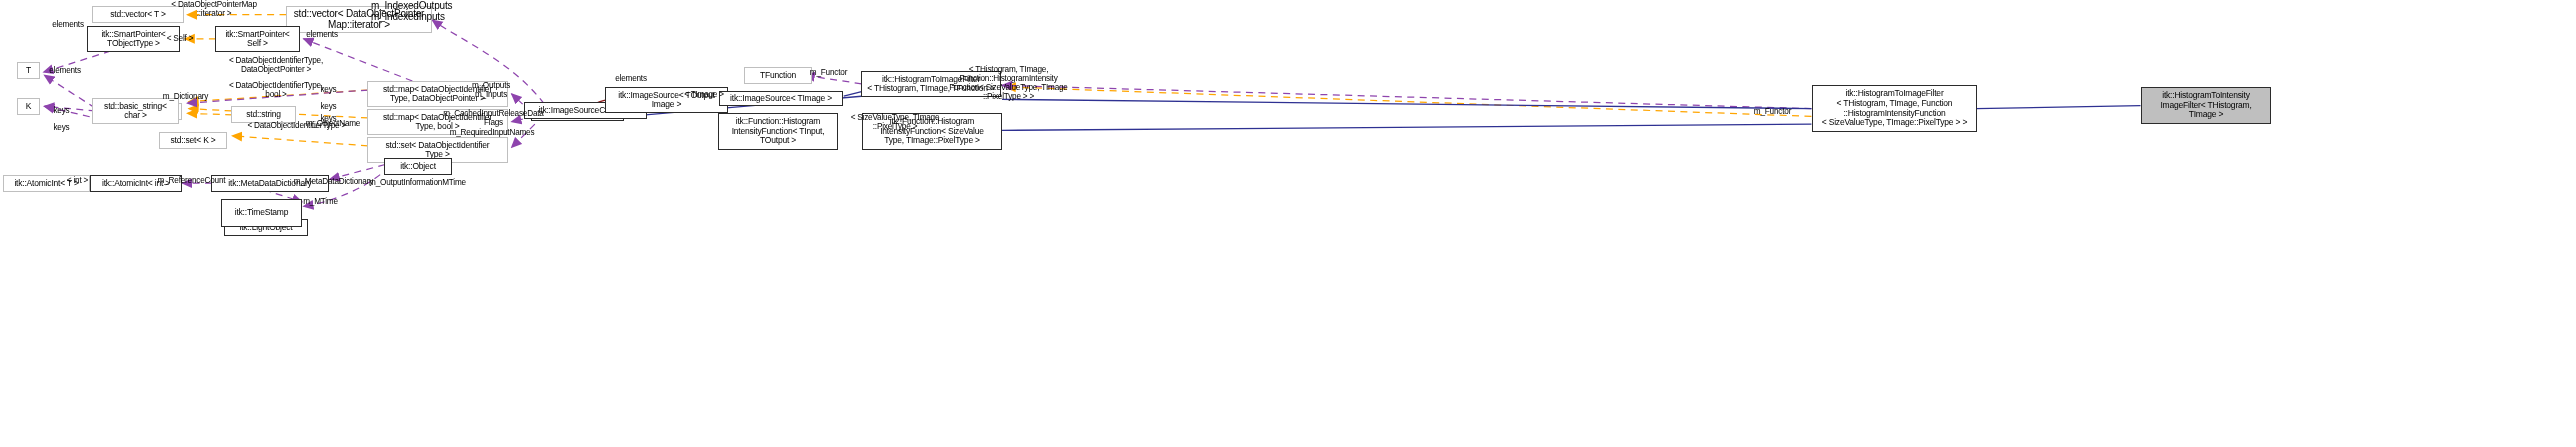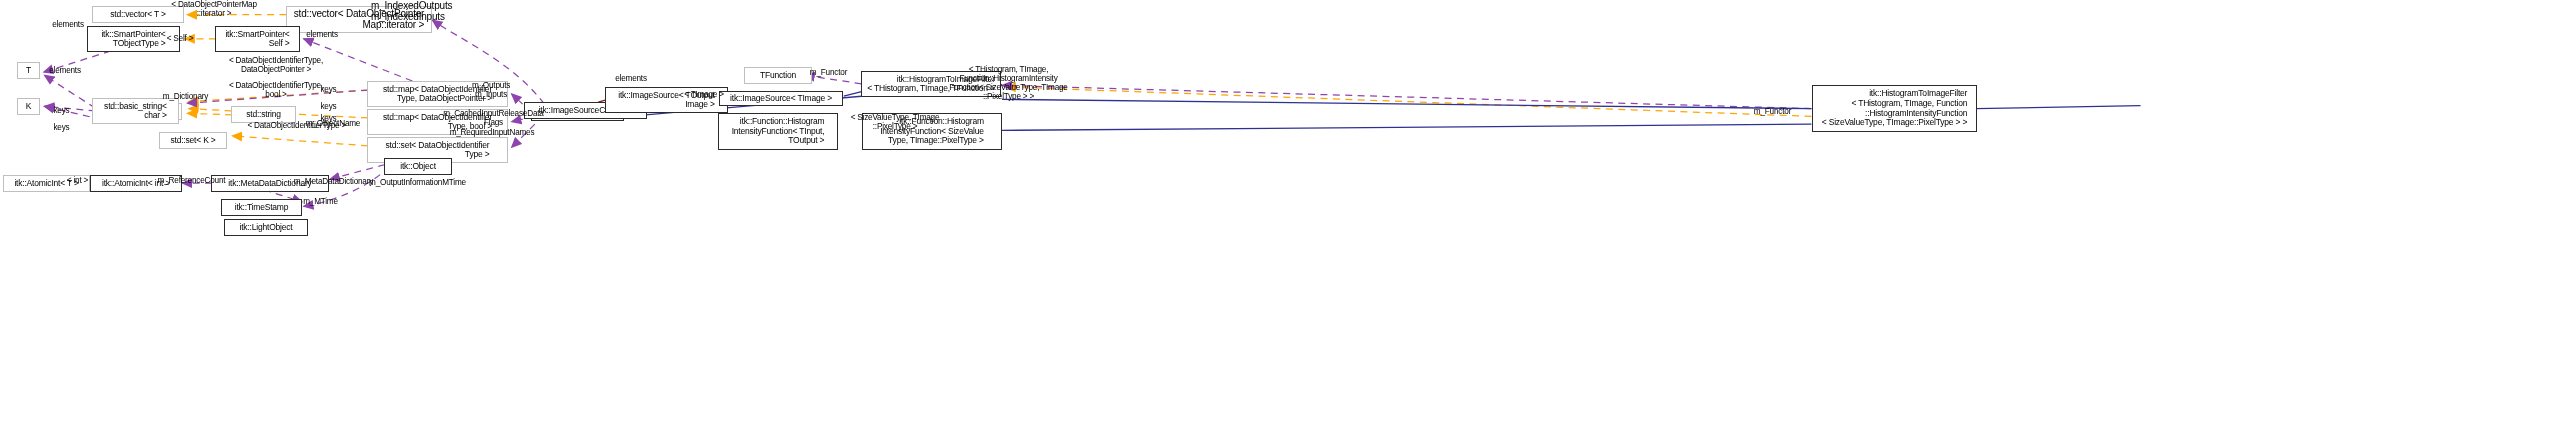--- a/index.html
+++ b/index.html
@@ -6,21 +6,21 @@
   body{font-family:"Liberation Sans","DejaVu Sans",sans-serif;}
   #canvas{position:relative;width:2576px;height:447px;background:#ffffff;overflow:hidden;}
   svg.edges{position:absolute;left:0;top:0;width:2576px;height:447px;pointer-events:none;}
 
   .node{
     position:absolute;
     box-sizing:border-box;
     display:flex;
     align-items:center;
     justify-content:center;
-    text-align:right;
+    text-align:center;
     background:#ffffff;
     line-height:1.12;
     white-space:pre-line;
     letter-spacing:-0.2px;
     z-index:5;
   }
   
   .node.plain{border:0.8px solid #bfbfbf;color:#000000;}
   
   .node.cls{border:1.6px solid #2b2b2b;color:#000000;}
@@ -119,39 +119,42 @@
 Type, DataObjectPointer &gt;</div>
   <div class="node plain" style="left:367px;top:109px;width:141px;height:26.4px;font-size:8.5px;">std::map&lt; DataObjectIdentifier
 Type, bool &gt;</div>
   <div class="node plain" style="left:367px;top:137px;width:141px;height:26.4px;font-size:8.5px;">std::set&lt; DataObjectIdentifier
 Type &gt;</div>
   <div class="node cls" style="left:211px;top:175px;width:118px;height:17px;font-size:8.5px;">itk::MetaDataDictionary</div>
   <div class="node cls" style="left:384px;top:158px;width:68px;height:17px;font-size:8.5px;">itk::Object</div>
   <div class="node cls" style="left:224px;top:175px;width:84px;height:17px;font-size:8.5px;margin-top:44px;">itk::LightObject</div>
   <div class="node plain" style="left:3.1px;top:175px;width:87px;height:17px;font-size:8.5px;">itk::AtomicInt&lt; T &gt;</div>
   <div class="node cls" style="left:90px;top:175px;width:92px;height:17px;font-size:8.5px;">itk::AtomicInt&lt; int &gt;</div>
-  <div class="node cls" style="left:221px;top:199px;width:81px;height:17px;font-size:8.5px;">itk::TimeStamp</div>
+  <div class="node cls" style="left:221px;top:199px;width:81px;height:28px;font-size:8.5px;">itk::TimeStamp</div>
   <div class="node cls" style="left:531px;top:104px;width:93px;height:17px;font-size:8.5px;">itk::ProcessObject</div>
   <div class="node cls" style="left:524px;top:102px;width:123px;height:17px;font-size:8.5px;">itk::ImageSourceCommon</div>
   <div class="node cls" style="left:605px;top:87px;width:123px;height:26.4px;font-size:8.5px;">itk::ImageSource&lt; TOutput
 Image &gt;</div>
   <div class="node cls" style="left:719px;top:91px;width:124px;height:15px;font-size:8.5px;">itk::ImageSource&lt; TImage &gt;</div>
   <div class="node plain" style="left:736px;top:67px;width:68px;height:17px;font-size:8.5px;margin-left:8px;">TFunction</div>
   <div class="node cls" style="left:861px;top:71px;width:140px;height:26.4px;font-size:8.5px;">itk::HistogramToImageFilter
 &lt; THistogram, TImage, TFunction &gt;</div>
   <div class="node cls" style="left:718px;top:113px;width:120px;height:37px;font-size:8.5px;">itk::Function::Histogram
 IntensityFunction&lt; TInput,
 TOutput &gt;</div>
   <div class="node cls" style="left:862px;top:113px;width:140px;height:37px;font-size:8.5px;">itk::Function::Histogram
 IntensityFunction&lt; SizeValue
 Type, TImage::PixelType &gt;</div>
   <div class="node cls" style="left:1812px;top:85px;width:165px;height:47px;font-size:8.5px;">itk::HistogramToImageFilter
 &lt; THistogram, TImage, Function
 ::HistogramIntensityFunction
 &lt; SizeValueType, TImage::PixelType &gt; &gt;</div>
+  <div class="node focus" style="left:2141px;top:87px;width:130px;height:37px;font-size:8.5px;">itk::HistogramToIntensity
+ImageFilter&lt; THistogram,
+TImage &gt;</div>
 
   <div class="elabel" style="left:40px;top:20px;width:56px;font-size:8.2px;text-align:center;">elements</div>
   <div class="elabel" style="left:144px;top:0px;width:140px;font-size:8.2px;text-align:center;">&lt; DataObjectPointerMap
 ::iterator &gt;</div>
   <div class="elabel" style="left:152px;top:34px;width:56px;font-size:8.2px;text-align:center;">&lt; Self &gt;</div>
   <div class="elabel" style="left:294px;top:30px;width:56px;font-size:8.2px;text-align:center;">elements</div>
   <div class="elabel" style="left:37px;top:66px;width:56px;font-size:8.2px;text-align:center;">elements</div>
   <div class="elabel" style="left:40px;top:106px;width:43px;font-size:8.2px;text-align:center;">keys</div>
   <div class="elabel" style="left:40px;top:123px;width:43px;font-size:8.2px;text-align:center;">keys</div>
   <div class="elabel" style="left:206px;top:56px;width:140px;font-size:8.2px;text-align:center;">&lt; DataObjectIdentifierType,

